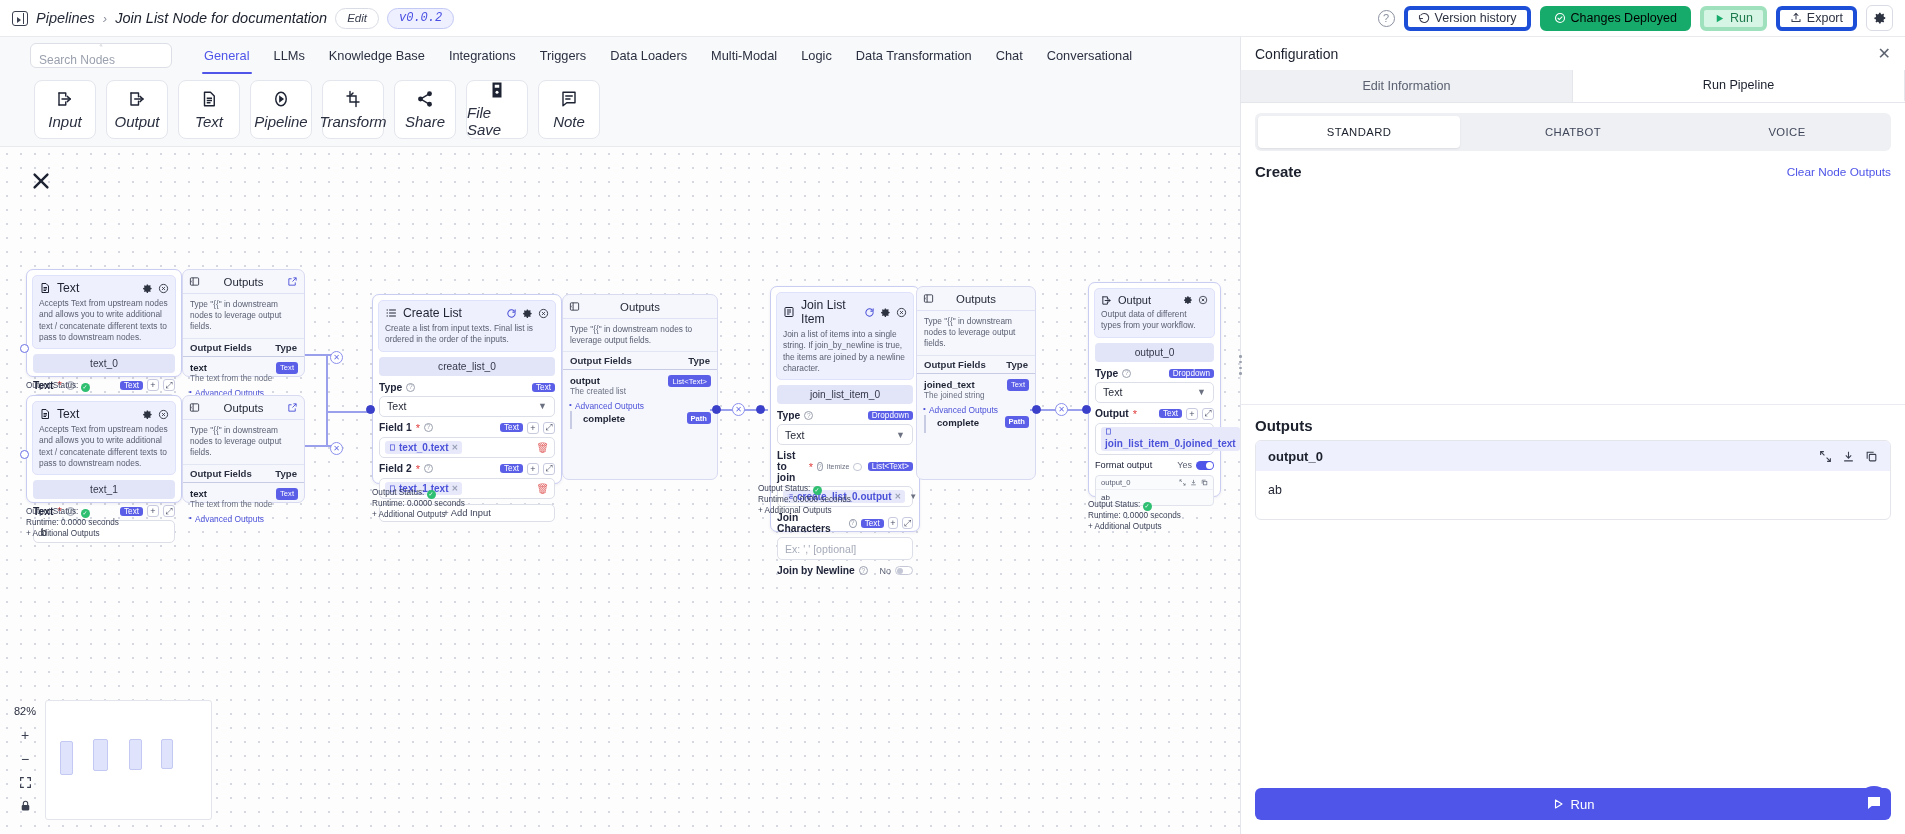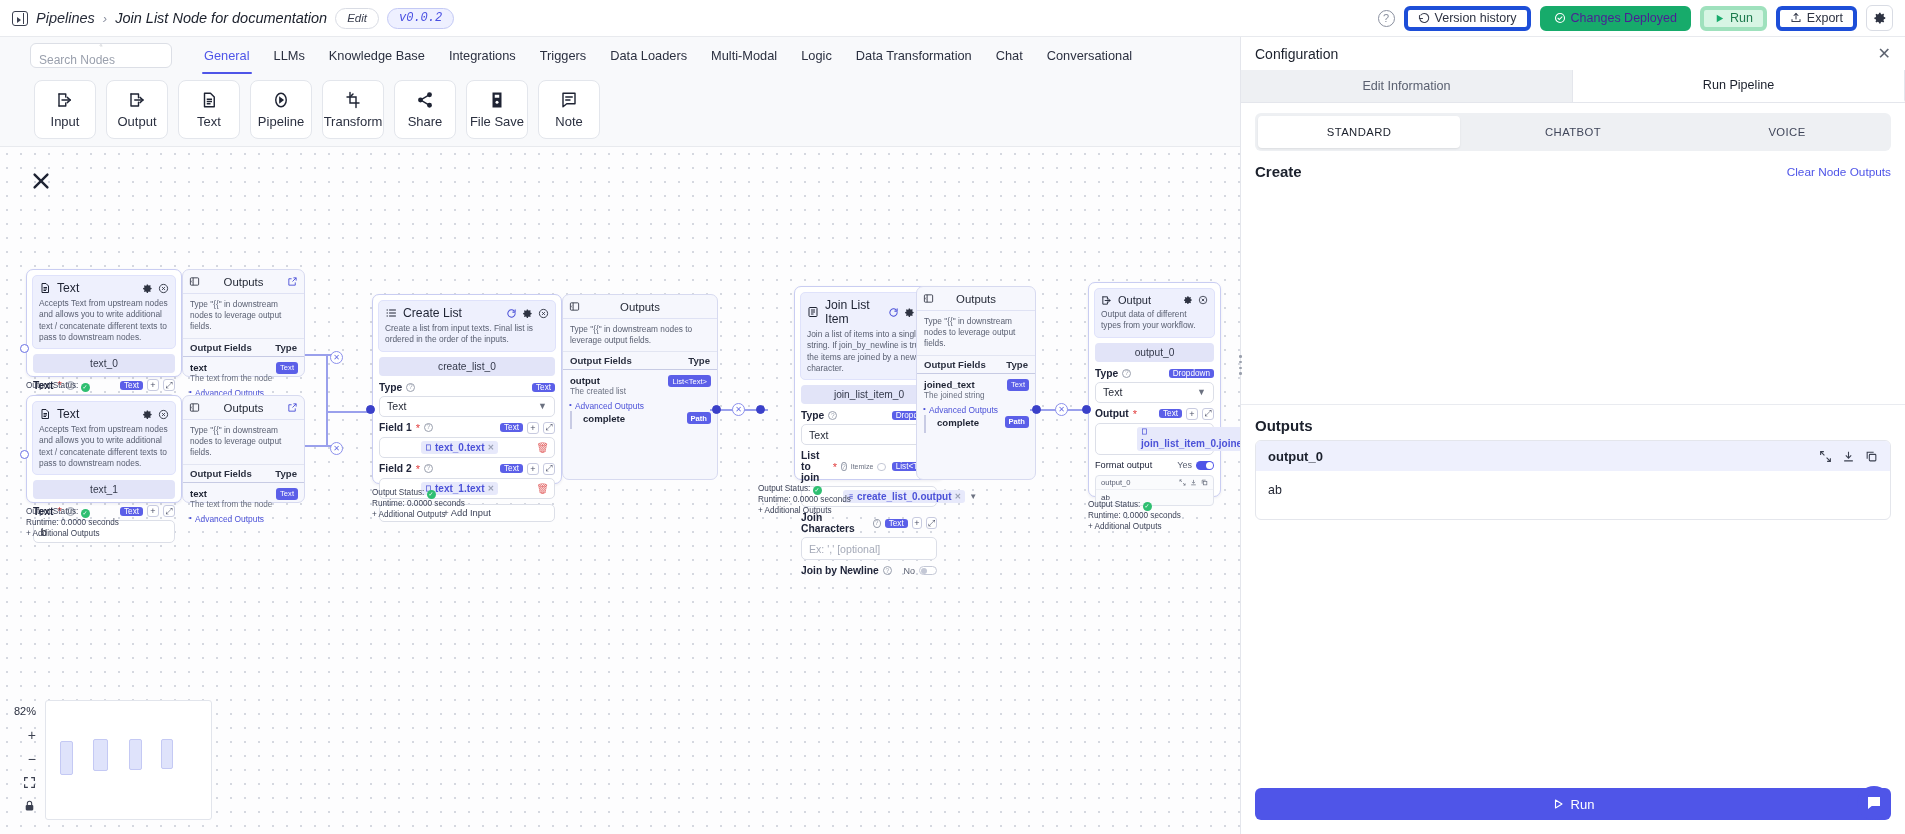--- a/index.html
+++ b/index.html
@@ -52,21 +52,21 @@
     color: #8a909f; font-size: 11px; display: flex; align-items: center;
     justify-content: center; cursor: pointer;
   }
   .btn {
     height: 25px; display: flex; align-items: center; gap: 5px;
     border: 4px solid #1d4ed8; border-radius: 6px; background: #fff;
     font-size: 12.5px; color: #2e3342; padding: 0 10px; cursor: pointer;
     white-space: nowrap;
   }
   .btn-green {
-    background: #17ab6b; border-color: #17ab6b; color: #4c1d95;
+    background: #17ab6b; border-color: #17ab6b; color: #000000;
   }
   .btn-run {
     background: #d7f5e4; border-color: #9fe1bd; color: #1c7a4d;
   }
   .btn-sq {
     width: 27px; height: 26px; border: 1px solid #d9dce4; border-radius: 6px;
     background: #fff; display: flex; align-items: center; justify-content: center;
     cursor: pointer;
   }
   .ico-svg { display: block; }
@@ -97,21 +97,21 @@
   .tab.active::after {
     content: ""; position: absolute; left: 10px; right: 10px; bottom: 0;
     height: 2.5px; background: #4f55e8; border-radius: 2px;
   }
   .palette-row2 { display: flex; gap: 10px; padding: 6px 34px 0 34px; }
   .pnode {
     width: 62px; height: 59px; border: 1px solid #e3e6ec; border-radius: 8px;
     background: #fff; display: flex; flex-direction: column; align-items: center;
     justify-content: center; gap: 5px; cursor: pointer;
   }
-  .pnode-label { font-size: 13px; color: #2b3040; }
+  .pnode-label { font-size: 15px; color: #2b3040; font-style: italic; }
 
   
   .canvas {
     position: absolute; top: 147px; left: 0; width: 1240px; height: 687px;
     background-color: #fdfdfe;
     background-image: radial-gradient(#d5d8e0 0.9px, transparent 0.9px);
     background-size: 14px 14px;
     overflow: hidden;
   }
   .canvas-close {
@@ -165,21 +165,21 @@
     border: 1px solid #dcdfe8; border-radius: 5px; background: #fff;
     height: 23px; display: flex; align-items: center; padding: 0 7px;
     font-size: 10.6px; color: #262b38;
   }
   .var-input {
     border: 1px solid #dcdfe8; border-radius: 5px; background: #fff;
     height: 21px; display: flex; align-items: center; padding: 0 5px; gap: 4px;
   }
   .var-chip {
     background: #e7e9fb; border-radius: 3px; padding: 1px 4px; display: flex;
-    align-items: center; gap: 3px; font-size: 10px; color: #4b51d8; font-weight: 600; margin-left: 36px;
+    align-items: center; gap: 3px; font-size: 10px; color: #4b51d8; font-weight: 600;
   }
   .var-x { color: #9aa0b5; font-size: 8px; }
   .trash { color: #e05a5a; font-size: 10px; margin-left: auto; cursor: pointer; }
   .add-input {
     border: 1px solid #dcdfe8; border-radius: 5px; background: #fff;
     height: 18px; display: flex; align-items: center; justify-content: center;
     font-size: 9.4px; color: #3c4257; margin: 0 6px 6px 6px; cursor: pointer;
   }
   .status-line {
     position: absolute; font-size: 8.2px; color: #3c4257; white-space: nowrap;
@@ -235,21 +235,21 @@
     font-size: 8px; display: flex; align-items: center; justify-content: center;
     z-index: 7;
   }
   .wire { position: absolute; background: #9aa0ec; z-index: 2; }
   .wire.h { height: 1.6px; }
   .wire.v { width: 1.6px; }
 
   
   .zoomctl {
     position: absolute; left: 14px; bottom: 22px; width: 22px;
-    display: flex; flex-direction: column; align-items: flex-end; gap: 10px;
+    display: flex; flex-direction: column; align-items: center; gap: 10px;
   }
   .zoom-pct { font-size: 11px; color: #2b3040; margin-bottom: 1px; }
   .zoom-btn { font-size: 14px; color: #3b4050; cursor: pointer; line-height: 1; }
   .minimap {
     position: absolute; left: 45px; bottom: 14px; width: 167px; height: 120px;
     background: #fff; border: 1px solid #e2e5ec; border-radius: 3px;
   }
   .mm-node {
     position: absolute; background: #dfe3fb; border: 1px solid #c4c9f4; border-radius: 2px;
   }
@@ -724,21 +724,21 @@
         <div class="of-desc">The created list</div>
         <span class="of-type">List&lt;Text&gt;</span>
       </div>
       <div class="of-adv">Advanced Outputs</div>
       <div class="of-complete">
         <span>complete</span>
         <span class="of-type" style="top:1px;">Path</span>
       </div>
     </div>
 
-    <div class="node" style="left:794px; top:139px; width:150px; height:194px;">
+    <div class="node" style="left:770px; top:139px; width:150px; height:246px;">
       <div class="node-head">
         <div class="node-title-row">
           <svg width="12" height="12" viewBox="0 0 24 24" fill="none" stroke="#1e2333" stroke-width="2">
             <rect x="4" y="3" width="16" height="18" rx="1.5"></rect>
               <path d="M8 8h8M8 12h8M8 16h5"></path>
           </svg>
           <span class="node-title">Join List Item</span>
           <span class="node-acts">
             <svg width="11" height="11" viewBox="0 0 24 24" fill="none" stroke="#4b51d8" stroke-width="2.2" stroke-linecap="round">
               <path d="M20 12a8 8 0 1 1-2.3-5.6"></path>

